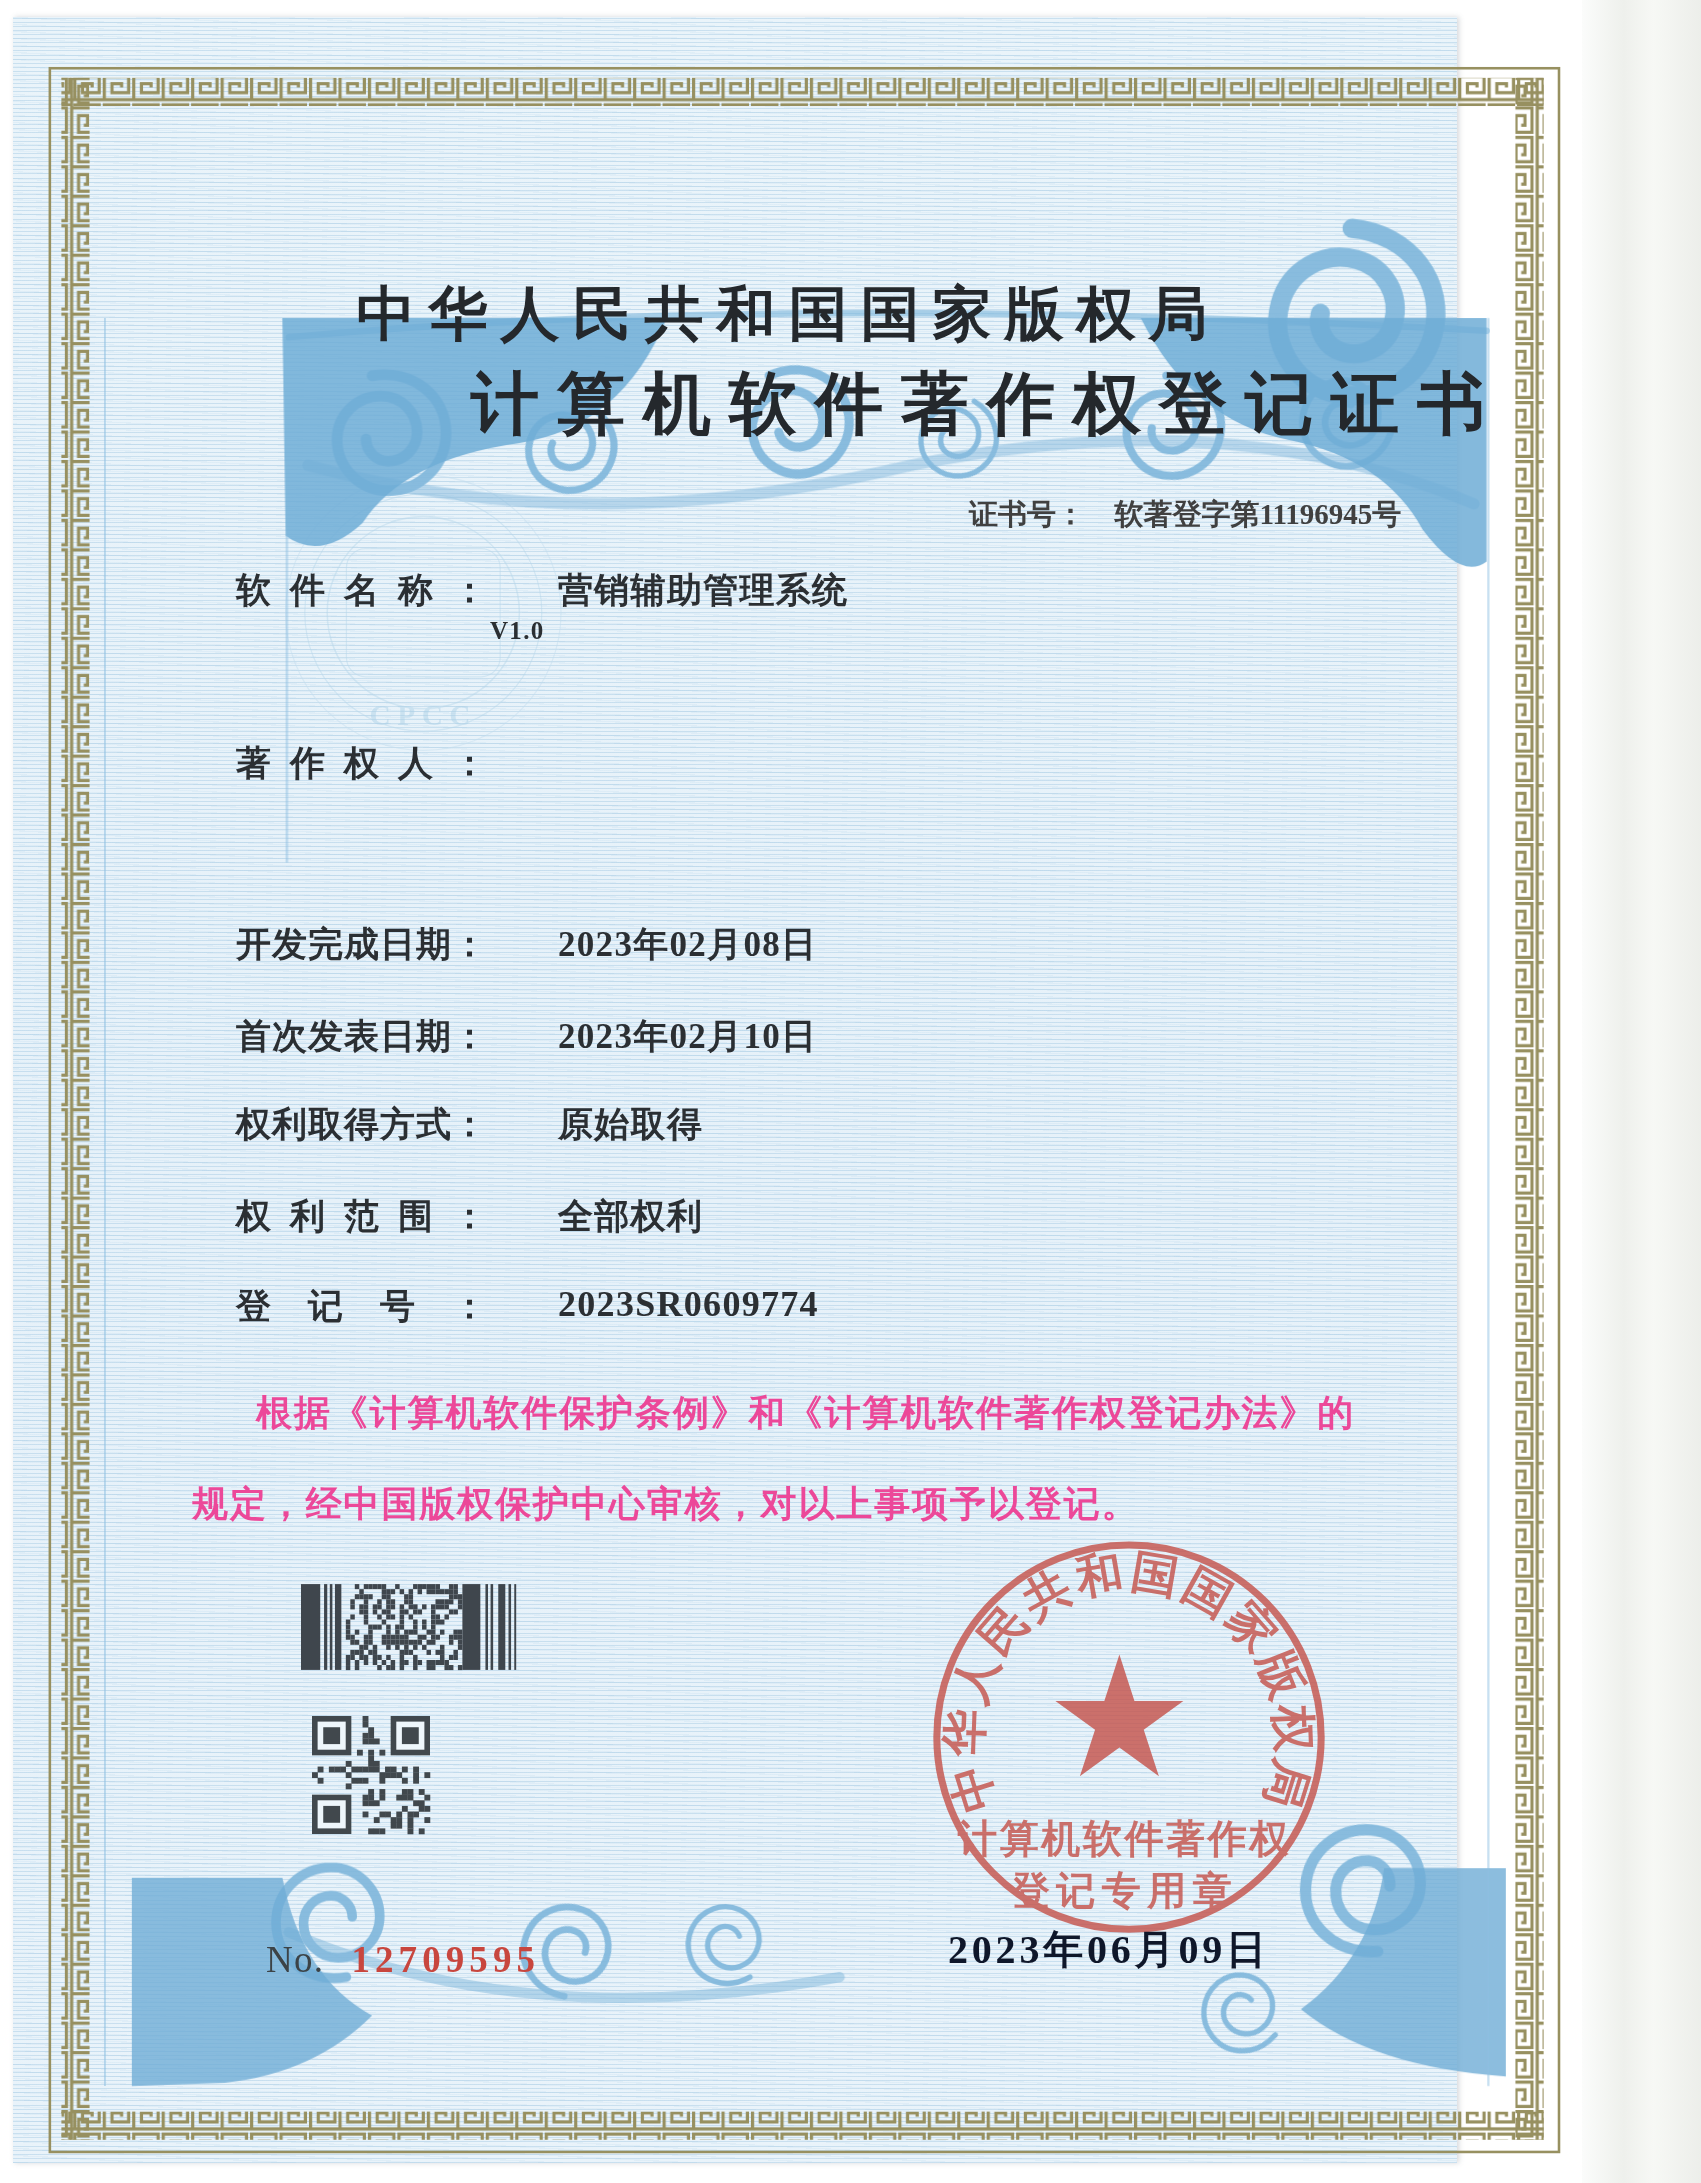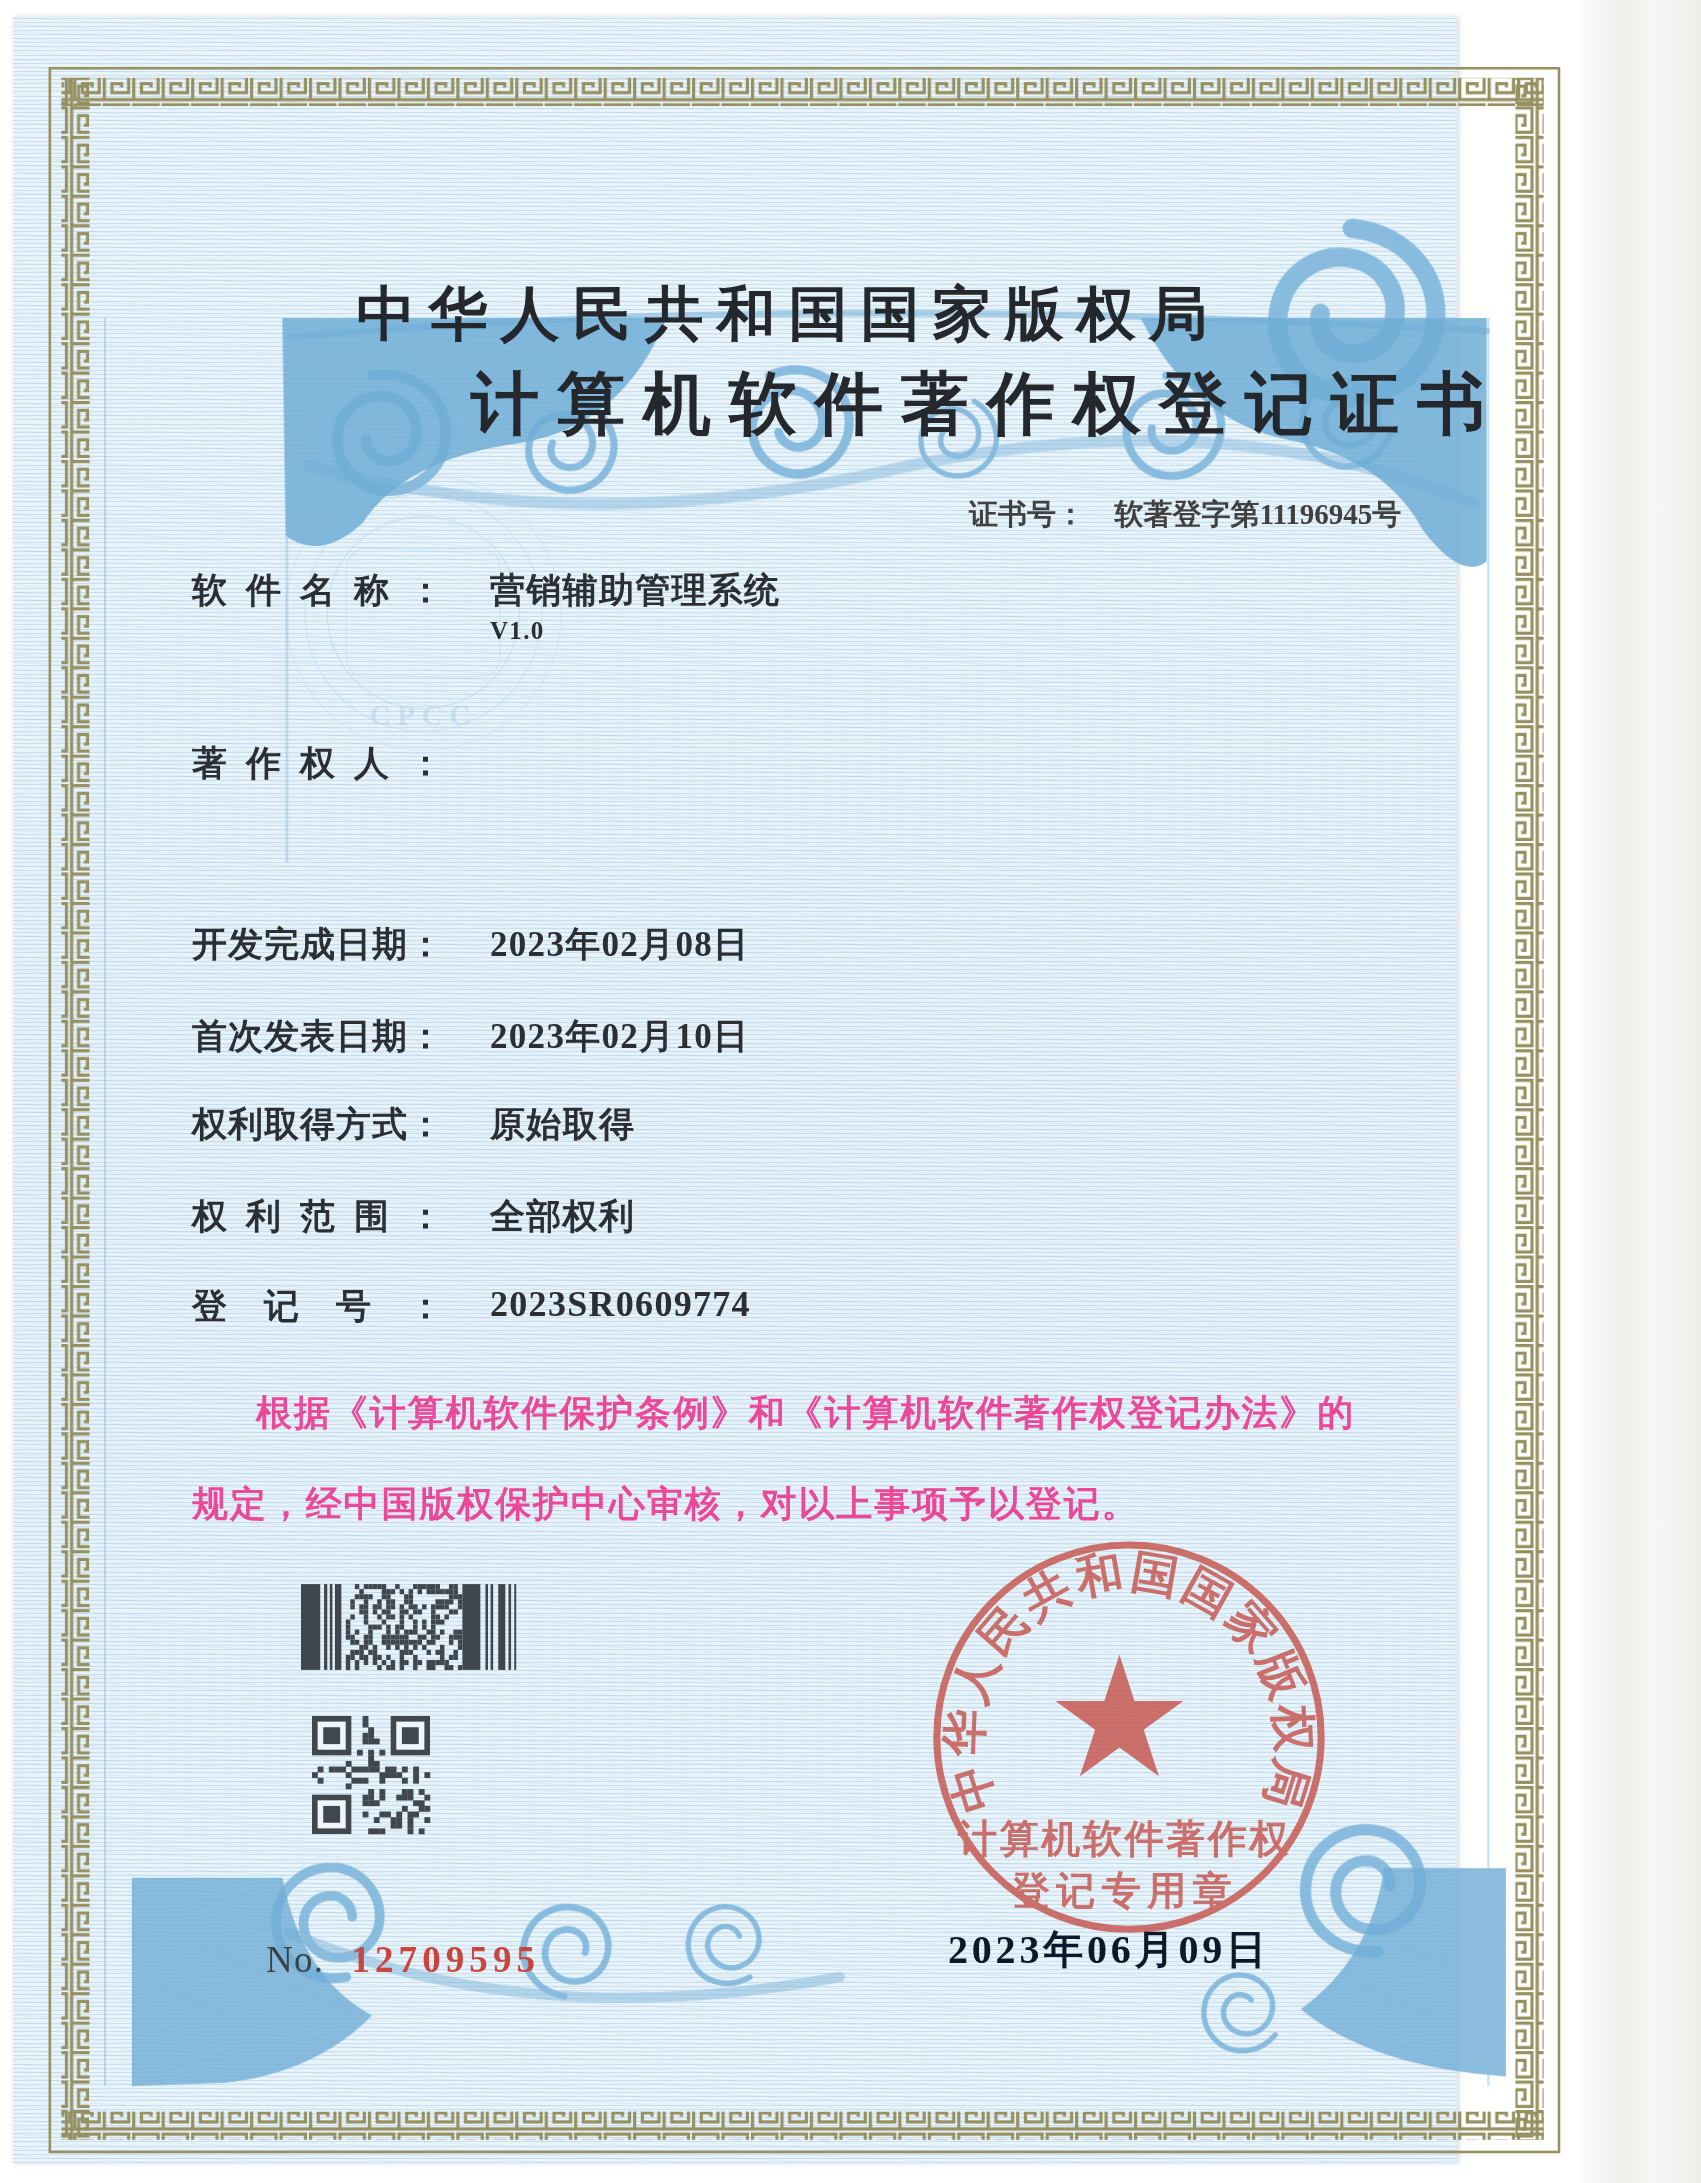--- a/index.html
+++ b/index.html
@@ -15,22 +15,22 @@
   #scanstrip{left:1582px;top:0;width:119px;height:2183px;
          background:linear-gradient(90deg,#fbfcfb,#eef0ec 35%,#f7f8f5 60%,#eceeea);}
   svg{position:absolute;left:0;top:0;overflow:visible;}
   .t{position:absolute;white-space:nowrap;}
   .title1{left:74px;top:275px;width:1429px;text-align:center;font-size:59px;font-weight:700;
           letter-spacing:13px;color:#24282c;}
   .title2{left:74px;top:359px;width:1429px;text-align:right;font-size:68px;font-weight:700;
           letter-spacing:18px;color:#24282c;}
   .certno{left:969px;top:495px;font-size:29px;font-weight:700;display:flex;gap:29.5px;color:#404040;}
   .row{left:192px;font-size:35px;font-weight:700;display:flex;}
-  .row .lab{display:inline-block;width:251px;text-align:justify;text-align-last:justify;}
-  .row .val{display:inline-block;margin-left:47px;letter-spacing:1.3px;}
+  .row .lab{display:inline-block;width:251px;text-align:justify;text-align-last:justify;margin-left:44px;}
+  .row .val{display:inline-block;margin-left:71px;letter-spacing:1.3px;}
   .val2{left:490px;font-size:25px;font-weight:700;letter-spacing:1.3px;}
   .regval{letter-spacing:1.9px;font-size:36px;}
   .para{left:192px;width:1220px;font-size:36px;font-weight:700;letter-spacing:1.9px;color:#ec4899;white-space:normal;}
   .serial{left:266px;top:1890px;font-size:37px;font-weight:400;color:#3c4347;letter-spacing:1.3px;margin-top:48px;}
   .serial .num{color:#c8463e;margin-left:27px;letter-spacing:5.1px;font-weight:700;}
   .issuedate{left:948px;top:1922px;font-size:40px;font-weight:700;letter-spacing:3.8px;color:#0f172a;}
 </style>
 </head>
 <body>
 

